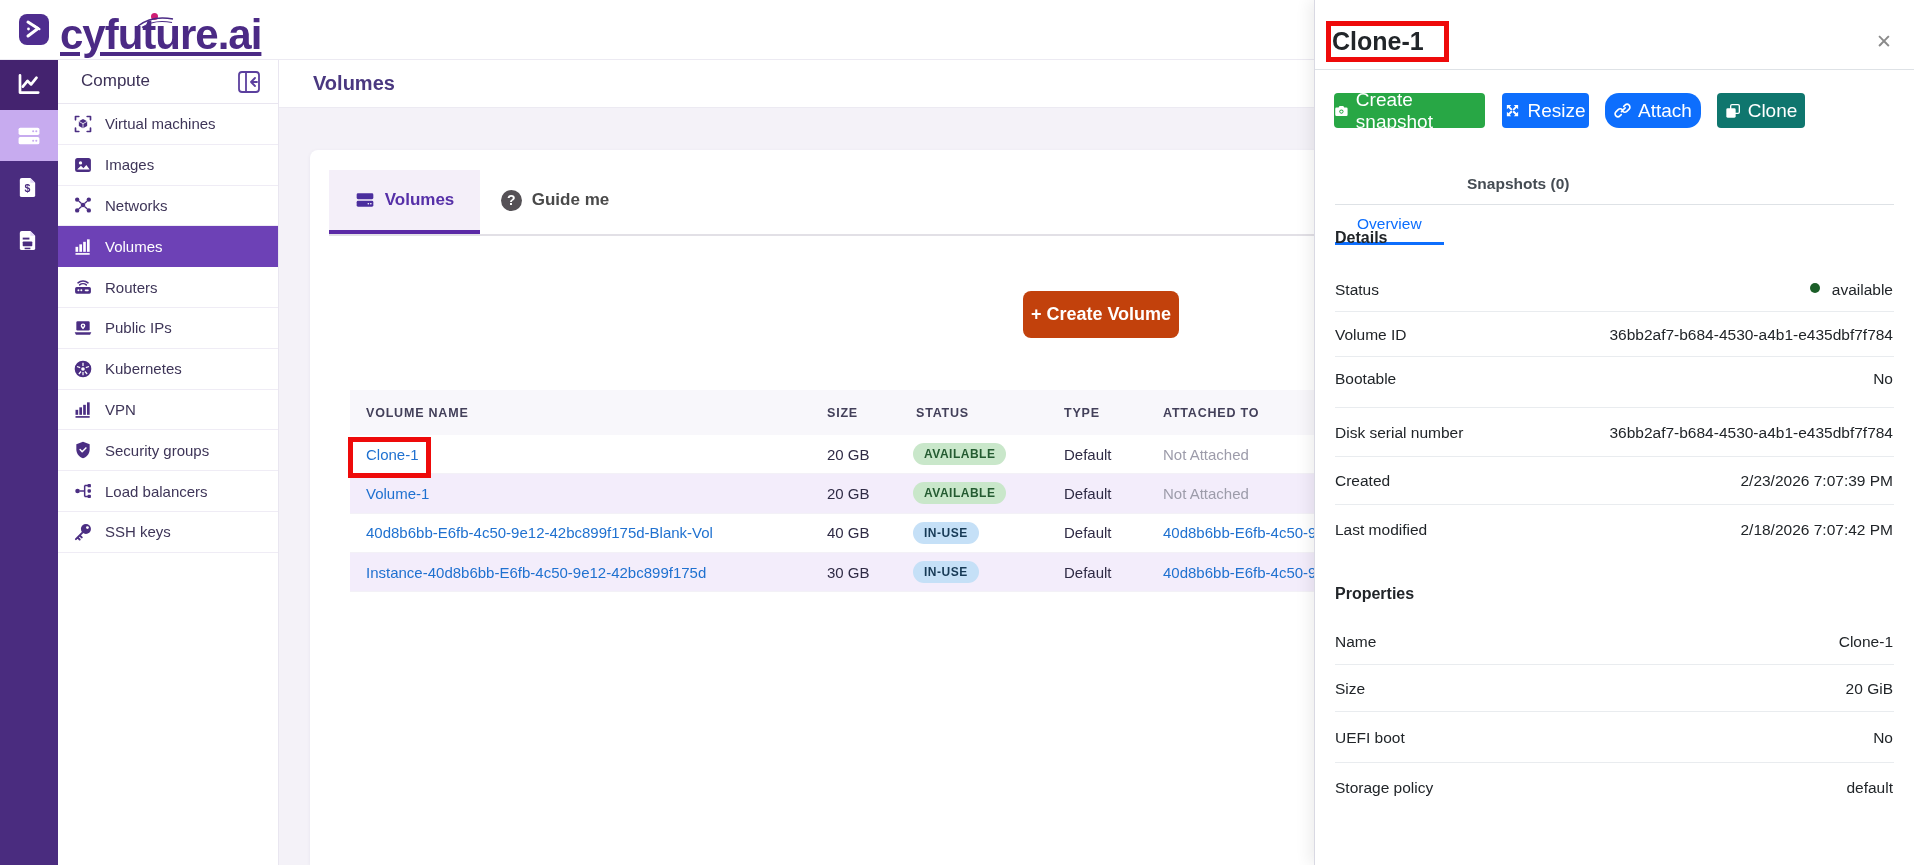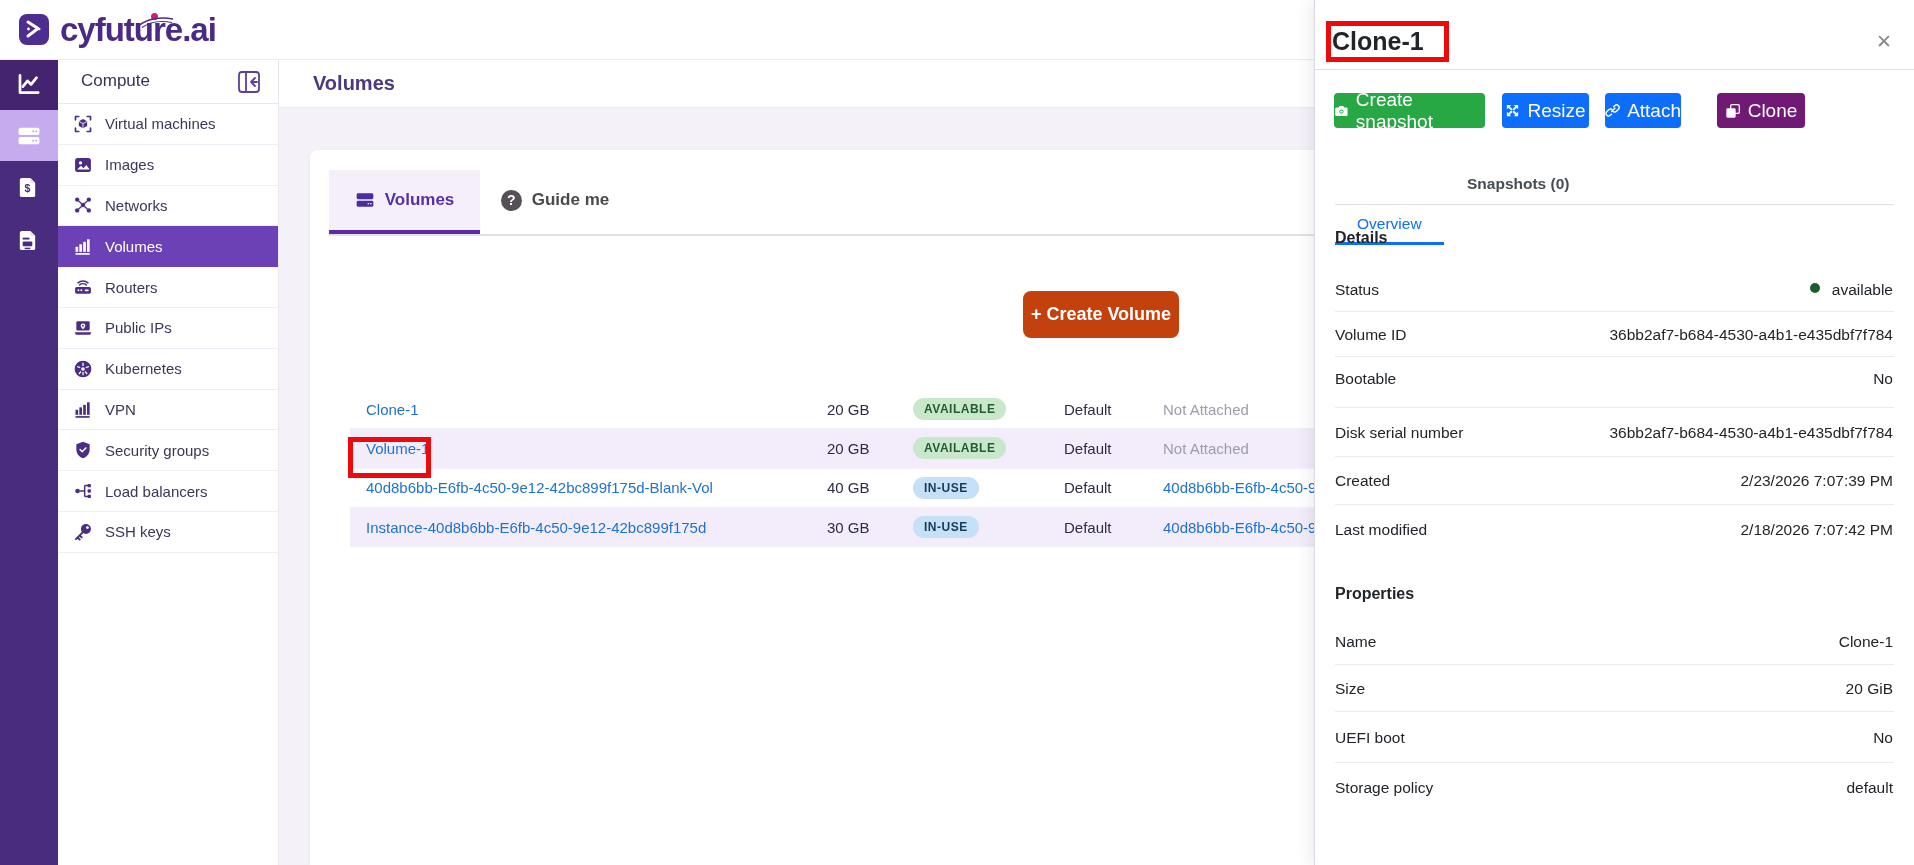--- a/index.html
+++ b/index.html
@@ -3,21 +3,21 @@
 <meta charset="utf-8">
 <style>
   * { margin:0; padding:0; box-sizing:border-box; }
   html,body { width:1914px; height:865px; overflow:hidden; }
   body { font-family:"Liberation Sans", sans-serif; position:relative; background:#fff; }
   .abs { position:absolute; }
 
   
   #header { left:0; top:0; width:1914px; height:60px; background:#fff; border-bottom:1px solid #eceaf2; }
   #logo-sq { left:19px; top:14px; width:30px; height:31px; background:#4f2d8f; border-radius:8px; }
-  #logo-text { left:60px; top:11px; font-size:33px; font-weight:bold; color:#4b2a85; letter-spacing:-1px; }
+  #logo-text { left:60px; top:11px; font-size:42px; font-weight:bold; color:#4b2a85; letter-spacing:-1px;text-decoration:underline; }
   #logo-dot { left:151px; top:13px; width:7px; height:7px; border-radius:50%; background:#cf1d74; }
 
   
   #rail { left:0; top:60px; width:58px; height:805px; background:#4a2c7f; }
   .rail-block { position:absolute; left:0; width:58px; }
   #rb1 { top:0; height:50px; background:#44236f; }
   #rb2 { top:50px; height:51px; background:#c7abef; }
   .rail-ico { position:absolute; left:50%; top:50%; transform:translate(-50%,-50%); }
 
   
@@ -71,22 +71,22 @@
   .pillwrap { width:92px; text-align:center; margin-left:-3px; }
 
   
   #drawer { left:1314px; top:0; width:600px; height:865px; background:#fff; border-left:1px solid #d9d9e3; box-shadow:-5px 0 14px rgba(0,0,0,0.07); }
   #d-title { position:absolute; left:17px; top:27px; font-size:25px; font-weight:600; color:#212529; }
   #d-close { position:absolute; right:22px; top:32px; font-size:19px; color:#8a8a8a; line-height:1; }
   #d-hr { position:absolute; left:0; top:69px; width:100%; height:1px; background:#dee2e6; }
   .dbtn { position:absolute; top:93px; height:35px; border-radius:4px; color:#fff; font-size:19px; display:flex; align-items:center; justify-content:center; gap:7px; }
   #b-snap { left:19px; width:151px; background:#28a745; }
   #b-resize { left:187px; width:87px; background:#0d6efd; }
-  #b-attach { left:290px; width:76px; background:#0d6efd; }
-  #b-clone { left:402px; width:88px; background:#701a75; }
+  #b-attach { left:290px; width:96px; background:#0d6efd;border-radius:14px; }
+  #b-clone { left:402px; width:88px; background:#0f766e; }
 
   #d-tabs { position:absolute; left:20px; top:167px; width:559px; height:38px; border-bottom:1px solid #dee2e6; }
   #d-tab1 { position:absolute; left:0; top:0; height:38px; padding:0 22px; font-size:15.5px; color:#0d6efd; border-bottom:3px solid #0d6efd; line-height:33px;margin-top:40px; }
   #d-tab2 { position:absolute; left:112px; top:0; height:38px; padding:0 20px; font-size:15.5px; color:#454c53; font-weight:600; line-height:33px; }
 
   .d-head { position:absolute; left:20px; font-size:16px; font-weight:bold; color:#212529; }
   .d-row { position:absolute; left:20px; width:559px; height:24px; }
   .d-row .l { position:absolute; left:0; top:0; font-size:15.5px; color:#212529; }
   .d-row .v { position:absolute; right:1px; top:0; font-size:15.5px; color:#212529; }
   .d-div { position:absolute; left:20px; width:559px; height:1px; background:#e9ecef; }
@@ -269,20 +269,27 @@
       </svg>
         <span class="tx">Volumes</span>
       </div>
       <div id="tab2" class="tab">
         <span class="qico">?</span>
         <span class="tx">Guide me</span>
       </div>
     </div>
     <div id="createbtn" class="abs">+ Create Volume</div>
     <div id="tbl">
+      <div class="trow thead">
+        <span class="c1">VOLUME NAME</span>
+        <span class="c2">SIZE</span>
+        <span class="c3">STATUS</span>
+        <span class="c4">TYPE</span>
+        <span class="c5">ATTACHED TO</span>
+      </div>
       <div class="trow tr">
         <span class="c1"><span class="link">Clone-1</span></span>
         <span class="c2">20 GB</span>
         <span class="c3"><span class="pillwrap"><span class="pill av">AVAILABLE</span></span></span>
         <span class="c4">Default</span>
         <span class="c5 gray">Not Attached</span>
       </div>
       <div class="trow tr alt">
         <span class="c1"><span class="link">Volume-1</span></span>
         <span class="c2">20 GB</span>

